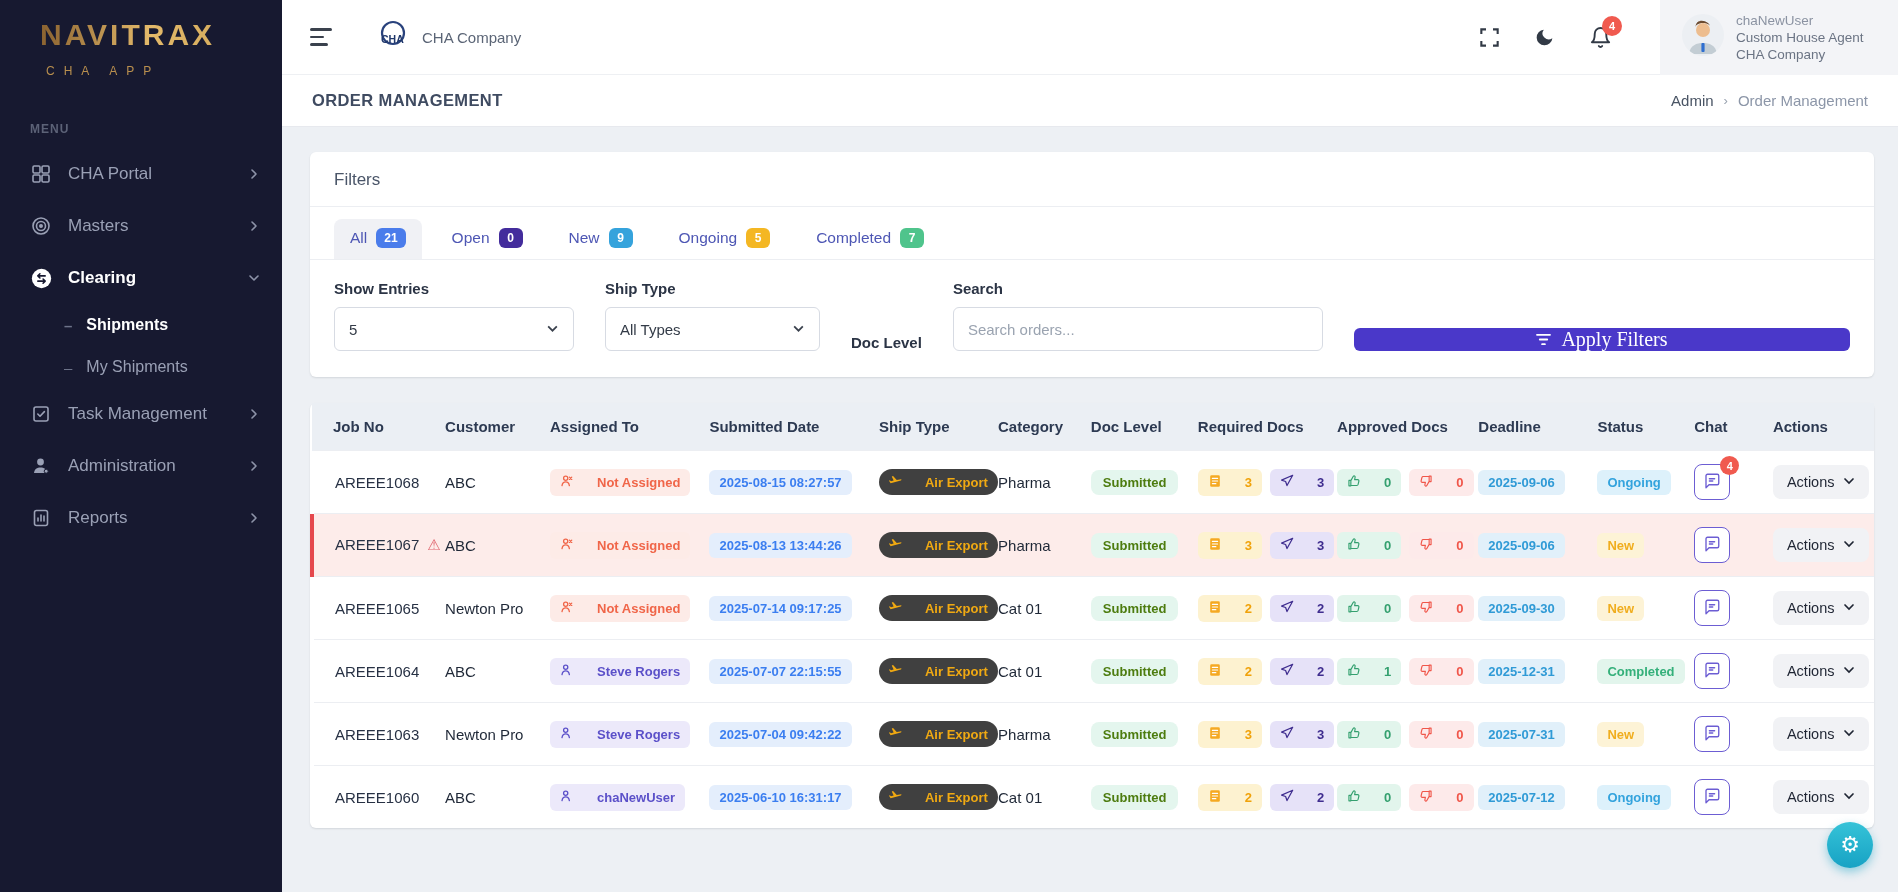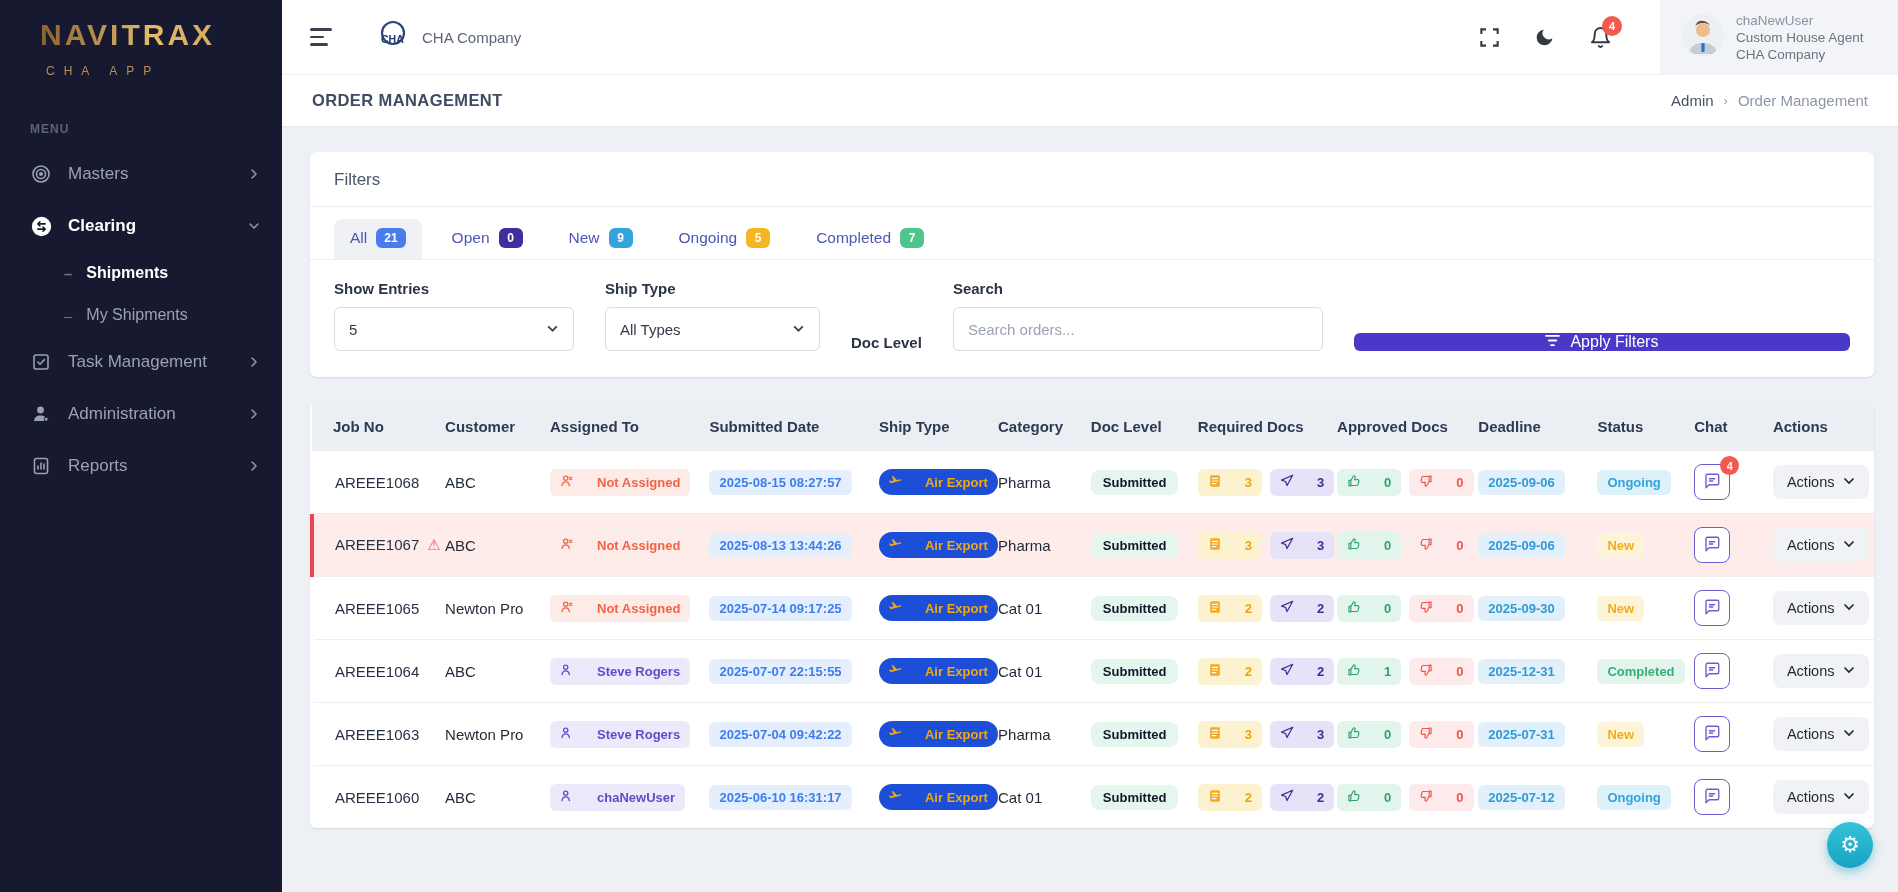--- a/index.html
+++ b/index.html
@@ -63,43 +63,43 @@
   .tab-badge { color:#fff; font-size:12px; font-weight:700; border-radius:6px; padding:3px 8px; min-width:24px; text-align:center; }
 
   
   .controls-row { display:flex; gap:31px; padding:20px 24px 26px; align-items:flex-end; }
   .field { display:flex; flex-direction:column; gap:10px; }
   .field-label { font-size:15px; font-weight:700; color:#2b3445; }
   .select { height:44px; border:1px solid #d7dbe3; border-radius:6px; background:#fff; display:flex; align-items:center; justify-content:space-between; padding:0 14px; font-size:15px; color:#333b47; cursor:pointer; }
   .sel-entries { width:240px; } .sel-ship { width:215px; } .sel-doc { width:210px; }
   .search-input { width:370px; height:44px; border:1px solid #d7dbe3; border-radius:6px; padding:0 14px; font-size:15px; color:#333b47; font-family:inherit; }
   .search-input::placeholder { color:#9aa3b0; }
-  .apply-btn { flex:1; height:44px; background:#4a38c9; border:none; border-radius:6px; color:#fff; font-size:16px; font-family:Liberation Sans, sans-serif; cursor:pointer; display:flex; align-items:center; justify-content:center; gap:10px;margin-top:38px; }
+  .apply-btn { flex:1; height:44px; background:#4a38c9; border:none; border-radius:6px; color:#fff; font-size:20px; font-family:Liberation Serif, serif; cursor:pointer; display:flex; align-items:center; justify-content:center; gap:10px;margin-top:38px; }
 
   
   .orders-table { width:100%; border-collapse:collapse; table-layout:fixed; }
   .orders-table th { background:#ebeff4; text-align:left; font-size:15px; font-weight:700; color:#2d3a52; padding:15px 10px; }
   .orders-table td { padding:13px 10px; font-size:15px; color:#1f2837; border-top:1px solid #eceef2; vertical-align:middle; }
   .orders-table th.c0, .orders-table td.c0 { padding-left:21px; }
   th.c0{width:122px;} th.c1{width:104px;} th.c2{width:158px;} th.c3{width:168px;} th.c4{width:118px;}
   th.c5{width:92px;} th.c6{width:106px;} th.c7{width:138px;} th.c8{width:140px;} th.c9{width:118px;}
   th.c10{width:96px;} th.c11{width:78px;} th.c12{width:110px;}
   td.c0 { border-left:4px solid transparent; }
   tr.row-alert { background:#fdecea; }
   tr.row-alert td.c0 { border-left-color:#e5484d; }
   .job-no { color:#273144; font-weight:500; }
   .warn { color:#e0656e; font-size:15px; margin-left:8px; }
 
   .pill { display:inline-flex; align-items:center; gap:23px; font-size:13px; font-weight:700; border-radius:6px; padding:5px 10px; white-space:nowrap; }
   .pill svg { flex:none; }
   .pill.asg-un { background:#fdebe7; color:#f06548; }
   .pill.asg-ok { background:#ece9fa; color:#5b50c9; }
   .pill.date { background:#e4eefc; color:#3b7ef0; }
-  .pill.ship { background:#1d4ed8; color:#f0a912;border-radius:13px; }
-  .pill.doclevel { background:#e4f6ee; color:#0f172a; border-radius:8px; padding:5px 12px; }
+  .pill.ship { background:#404040; color:#f0a912;border-radius:13px; }
+  .pill.doclevel { background:#e4f6ee; color:#4d7c0f; border-radius:8px; padding:5px 12px; }
   .pill.reqdoc { background:#fdf2d0; color:#f0a20a; }
   .pill.sentdoc { background:#e6e2f8; color:#3f2d8f; }
   .pill.appr { background:#e2f5ec; color:#34a06f; }
   .pill.rej { background:#fdeaea; color:#f0564a; }
   .pill.deadline { background:#e1f0fa; color:#2f9ad6; }
   .pill.st-info { background:#ddf1fb; color:#33a3dd; }
   .pill.st-warn { background:#fdf3d6; color:#f0ad1e; }
   .pill.st-success { background:#e2f5ec; color:#34b07a; }
   .gap6 { display:inline-flex; gap:8px; }
 
@@ -116,20 +116,36 @@
 
 <div class="app">
 
   <aside class="sidebar">
     <div class="logo-wrap">
       <div class="logo-main">NAVITRAX</div>
       <div class="logo-sub">CHA APP</div>
     </div>
     <div class="menu-label">MENU</div>
     <nav class="nav">
+        <div class="side-item">
+          <span class="s-icon">
+            <svg width="20" height="20" viewBox="0 0 20 20" fill="none" stroke="currentColor" stroke-width="1.6">
+              <rect x="2" y="2" width="7" height="7" rx="1.2"></rect>
+              <rect x="11" y="2" width="7" height="7" rx="1.2"></rect>
+              <rect x="2" y="11" width="7" height="7" rx="1.2"></rect>
+              <rect x="11" y="11" width="7" height="7" rx="1.2"></rect>
+            </svg>
+          </span>
+          <span class="s-label">CHA Portal</span>
+          <span class="chev ">
+            <svg width="12" height="12" viewBox="0 0 12 12" fill="none" stroke="currentColor" stroke-width="1.6" stroke-linecap="round" stroke-linejoin="round">
+              <path d="M4 2l4 4-4 4"></path>
+            </svg>
+          </span>
+        </div>
         <div class="side-item">
           <span class="s-icon">
             <svg width="20" height="20" viewBox="0 0 20 20" fill="none" stroke="currentColor" stroke-width="1.6">
               <circle cx="10" cy="10" r="8"></circle>
               <circle cx="10" cy="10" r="4.5"></circle>
               <circle cx="10" cy="10" r="1.2" fill="currentColor"></circle>
             </svg>
           </span>
           <span class="s-label">Masters</span>
           <span class="chev ">

